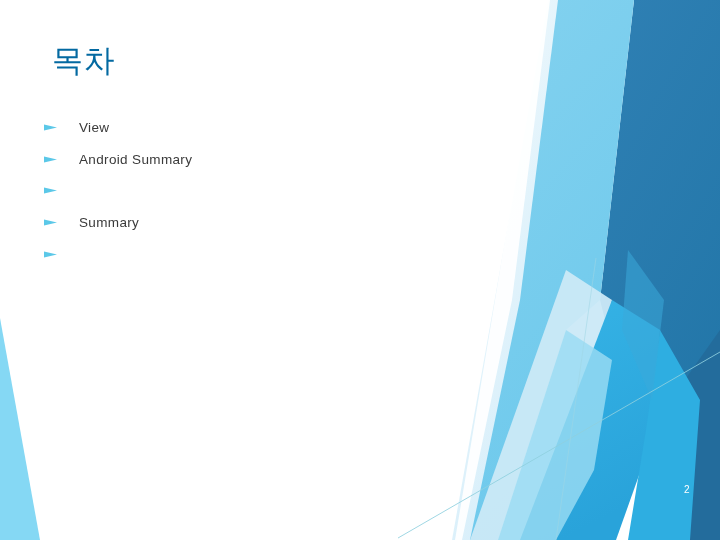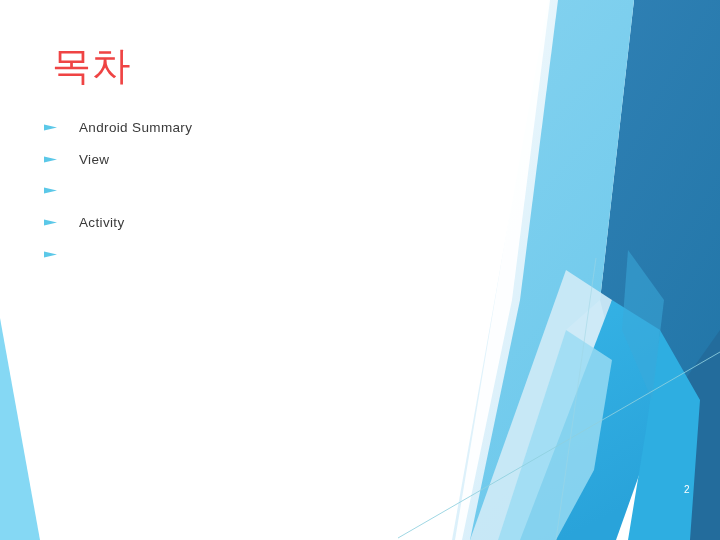--- a/index.html
+++ b/index.html
@@ -24,24 +24,24 @@
     width: 720px;
     height: 540px;
     pointer-events: none;
   }
 
   
   #title {
     position: absolute;
     left: 52px;
     top: 44px;
-    font-size: 39px;
+    font-size: 31px;
     line-height: 1.12;
     letter-spacing: 0.5px;
-    color: #ef4444;
+    color: #0369a1;
     white-space: nowrap;
   }
 
   
   #body-list {
     position: absolute;
     left: 44px;
     top: 112px;
     width: 420px;
   }
@@ -142,48 +142,48 @@
   <div id="title">목차</div>
 
   <div id="body-list">
 
     <div class="bullet-row">
       <span class="bullet-marker">
         <svg width="13" height="9" viewBox="0 0 13 9">
             <polygon points="0,1.4 13,4.5 0,7.6" fill="#5bc8e8"></polygon>
           </svg>
       </span>
-      <span class="bullet-text">Android Summary</span>
+      <span class="bullet-text">View</span>
     </div>
 
     <div class="bullet-row">
       <span class="bullet-marker">
         <svg width="13" height="9" viewBox="0 0 13 9">
             <polygon points="0,1.4 13,4.5 0,7.6" fill="#5bc8e8"></polygon>
           </svg>
       </span>
-      <span class="bullet-text">View</span>
+      <span class="bullet-text">Android Summary</span>
     </div>
 
     <div class="bullet-row">
       <span class="bullet-marker">
         <svg width="13" height="9" viewBox="0 0 13 9">
             <polygon points="0,1.4 13,4.5 0,7.6" fill="#5bc8e8"></polygon>
           </svg>
       </span>
     </div>
 
 
     <div class="bullet-row">
       <span class="bullet-marker">
         <svg width="13" height="9" viewBox="0 0 13 9">
             <polygon points="0,1.4 13,4.5 0,7.6" fill="#5bc8e8"></polygon>
           </svg>
       </span>
-      <span class="bullet-text">Activity</span>
+      <span class="bullet-text">Summary</span>
     </div>
 
     <div class="bullet-row">
       <span class="bullet-marker">
         <svg width="13" height="9" viewBox="0 0 13 9">
             <polygon points="0,1.4 13,4.5 0,7.6" fill="#5bc8e8"></polygon>
           </svg>
       </span>
     </div>
 

